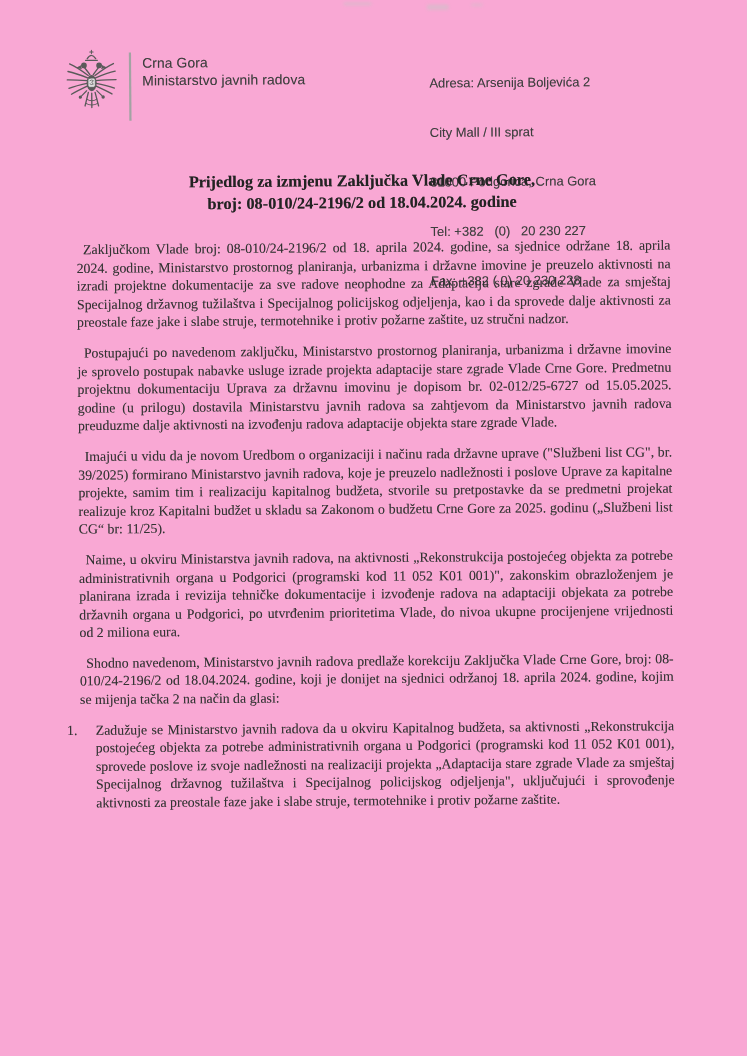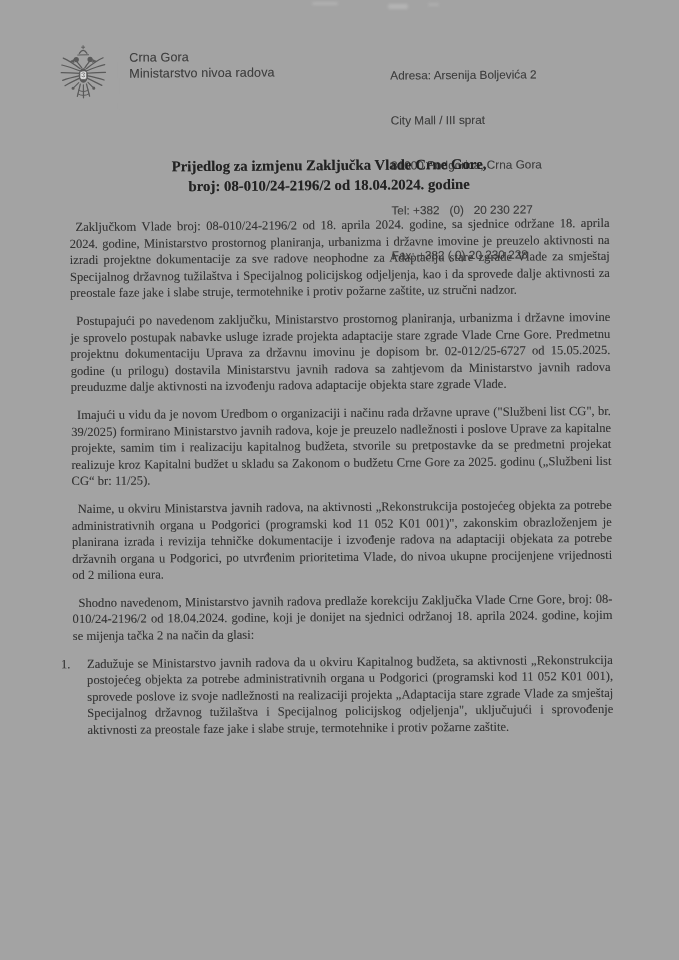--- a/index.html
+++ b/index.html
@@ -1,19 +1,19 @@
 <!DOCTYPE html>
 <html lang="sr"><head>
 <meta charset="utf-8">
 <style>
   html,body{margin:0;padding:0;background:#e9e9e9;}
   .page{
     position:relative;
     width:679px;height:960px;
-    background:#a3a3a3;
+    background:#f9a8d4;
     overflow:hidden;
     margin:0 auto;
     box-shadow:0 0 4px rgba(0,0,0,.2);
   }
   .content{
     position:absolute;inset:0;
     transform:rotate(-0.45deg);
     transform-origin:50% 30%;
   }
   
@@ -101,21 +101,21 @@
         <path d="M26,52 L22,68 M30,53 L30,70 M34,52 L38,68"></path>
         <path d="M24,60 Q30,64 36,60" stroke-width="1.2"></path>
         <path d="M23,65 Q30,69 37,65" stroke-width="1.2"></path>
       </g>
     </svg>
 
     <div class="hdr-divider"></div>
 
     <div class="org">
       <div>Crna Gora</div>
-      <div>Ministarstvo nivoa radova</div>
+      <div>Ministarstvo javnih radova</div>
     </div>
 
     <div class="contact">
       <div>Adresa: Arsenija Boljevića 2</div>
       <div>City Mall / III sprat</div>
       <div>81000 Podgorica, Crna Gora</div>
       <div>Tel: +382   (0)   20 230 227</div>
       <div>Fax: +382 ( 0) 20 230 228</div>
     </div>
 

